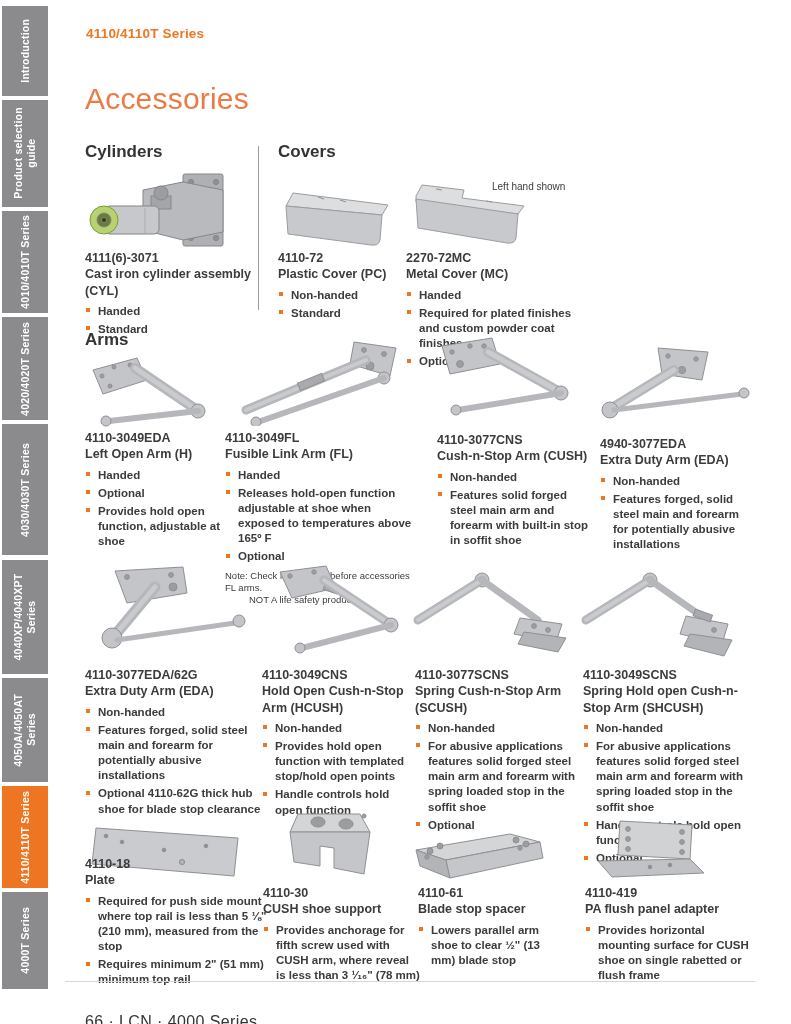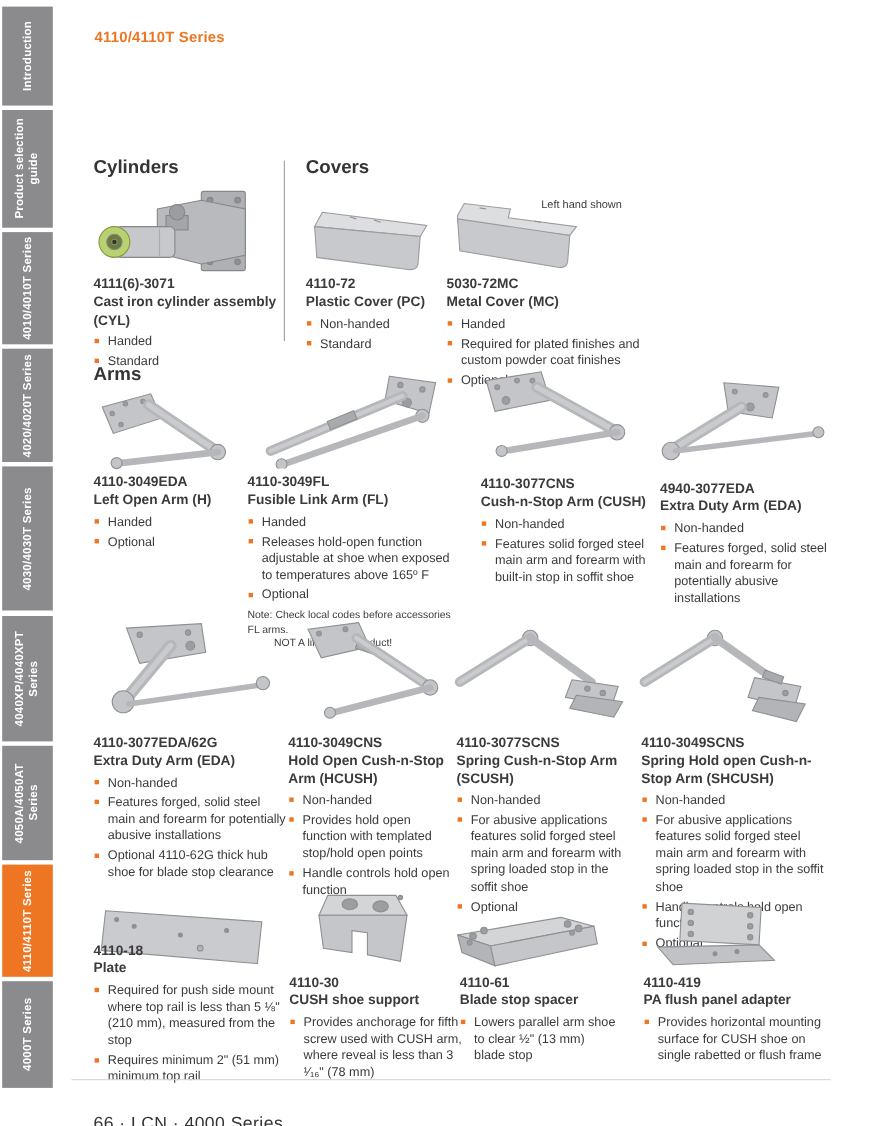--- a/index.html
+++ b/index.html
@@ -18,21 +18,21 @@
   .page-title{position:absolute;left:85px;top:82px;margin:0;color:#ed7a45;
               font-size:30px;font-weight:400;letter-spacing:.2px;}
   
   .h2{position:absolute;margin:0;font-size:17px;font-weight:bold;color:#343436;}
   .vdiv{position:absolute;width:1px;background:#9b9da0;}
   .caption{position:absolute;font-size:10px;color:#3b3b3d;}
   
   .prod{position:absolute;}
   .code{font-weight:bold;font-size:12.5px;line-height:1.3;}
   .pname{font-weight:bold;font-size:12.5px;line-height:1.3;}
-  .prod ul{list-style:none;margin:5px 0 0;padding:0;}
+  .prod ul{list-style:none;margin:5px 0 0;padding:0;font-weight:bold;}
   .prod li{position:relative;padding-left:13px;font-size:11.5px;line-height:1.32;
            margin-bottom:3px;}
   .prod li::before{content:"";position:absolute;left:1px;top:4.5px;width:4px;height:4px;
                    background:#ee7623;}
   .note{font-size:9.5px;line-height:1.3;margin-top:5px;}
   .note .n2{padding-left:24px;}
   .img{position:absolute;}
   .img svg{display:block;width:100%;height:100%;}
   
   .footrule{position:absolute;left:65px;top:981px;width:690px;height:1px;background:#d6d6d6;}
@@ -67,20 +67,21 @@
       </div>
     <div class="tab active" style="top:786px;height:102px">
         <span>4110/4110T Series</span>
       </div>
     <div class="tab" style="top:892px;height:97px">
         <span>4000T Series</span>
       </div>
   </nav>
 
   <div class="eyebrow">4110/4110T Series</div>
+  <h1 class="page-title">Accessories</h1>
 
   <h2 class="h2" style="left:85px;top:142px">Cylinders</h2>
   <div class="img" style="left:85px;top:168px;width:155px;height:85px">
     <svg viewBox="0 0 155 85">
       <g stroke="#85878a" stroke-width="1">
         <rect x="98" y="6" width="40" height="72" rx="2" fill="#aeb0b3"></rect>
         <circle cx="106" cy="14" r="2.6" fill="#8e9093"></circle>
           <circle cx="131" cy="14" r="2.6" fill="#8e9093"></circle>
         <circle cx="106" cy="70" r="2.6" fill="#8e9093"></circle>
           <circle cx="131" cy="70" r="2.6" fill="#8e9093"></circle>
@@ -133,21 +134,21 @@
     <svg viewBox="0 0 122 82">
       <g stroke="#9a9ca0" stroke-width="1">
         <polygon points="10,24 16,13 58,18 56,26 118,34 112,42 10,30" fill="#dcdee0"></polygon>
         <path d="M10,27 L112,42 L110,66 q-1,6 -9,5 L12,56 Z" fill="#c7c9cc"></path>
         <line x1="30" y1="17" x2="36" y2="18" stroke="#8e9093"></line>
         <line x1="80" y1="29" x2="86" y2="30" stroke="#8e9093"></line>
       </g>
     </svg>
   </div>
   <div class="prod" style="left:406px;top:250px;width:180px">
-    <div class="code">5030-72MC</div>
+    <div class="code">2270-72MC</div>
     <div class="pname">Metal Cover (MC)</div>
     <ul>
       <li>Handed</li>
       <li>Required for plated finishes and custom powder coat finishes</li>
       <li>Optional</li>
     </ul>
   </div>
 
   <h2 class="h2" style="left:85px;top:330px">Arms</h2>
 
@@ -214,20 +215,21 @@
       </g>
     </svg>
   </div>
 
   <div class="prod" style="left:85px;top:430px;width:138px">
     <div class="code">4110-3049EDA</div>
     <div class="pname">Left Open Arm (H)</div>
     <ul>
       <li>Handed</li>
       <li>Optional</li>
+      <li>Provides hold open function, adjustable at shoe</li>
     </ul>
   </div>
   <div class="prod" style="left:225px;top:430px;width:192px">
     <div class="code">4110-3049FL</div>
     <div class="pname">Fusible Link Arm (FL)</div>
     <ul>
       <li>Handed</li>
       <li>Releases hold-open function adjustable at shoe when exposed to temperatures above 165º F</li>
       <li>Optional</li>
     </ul>

